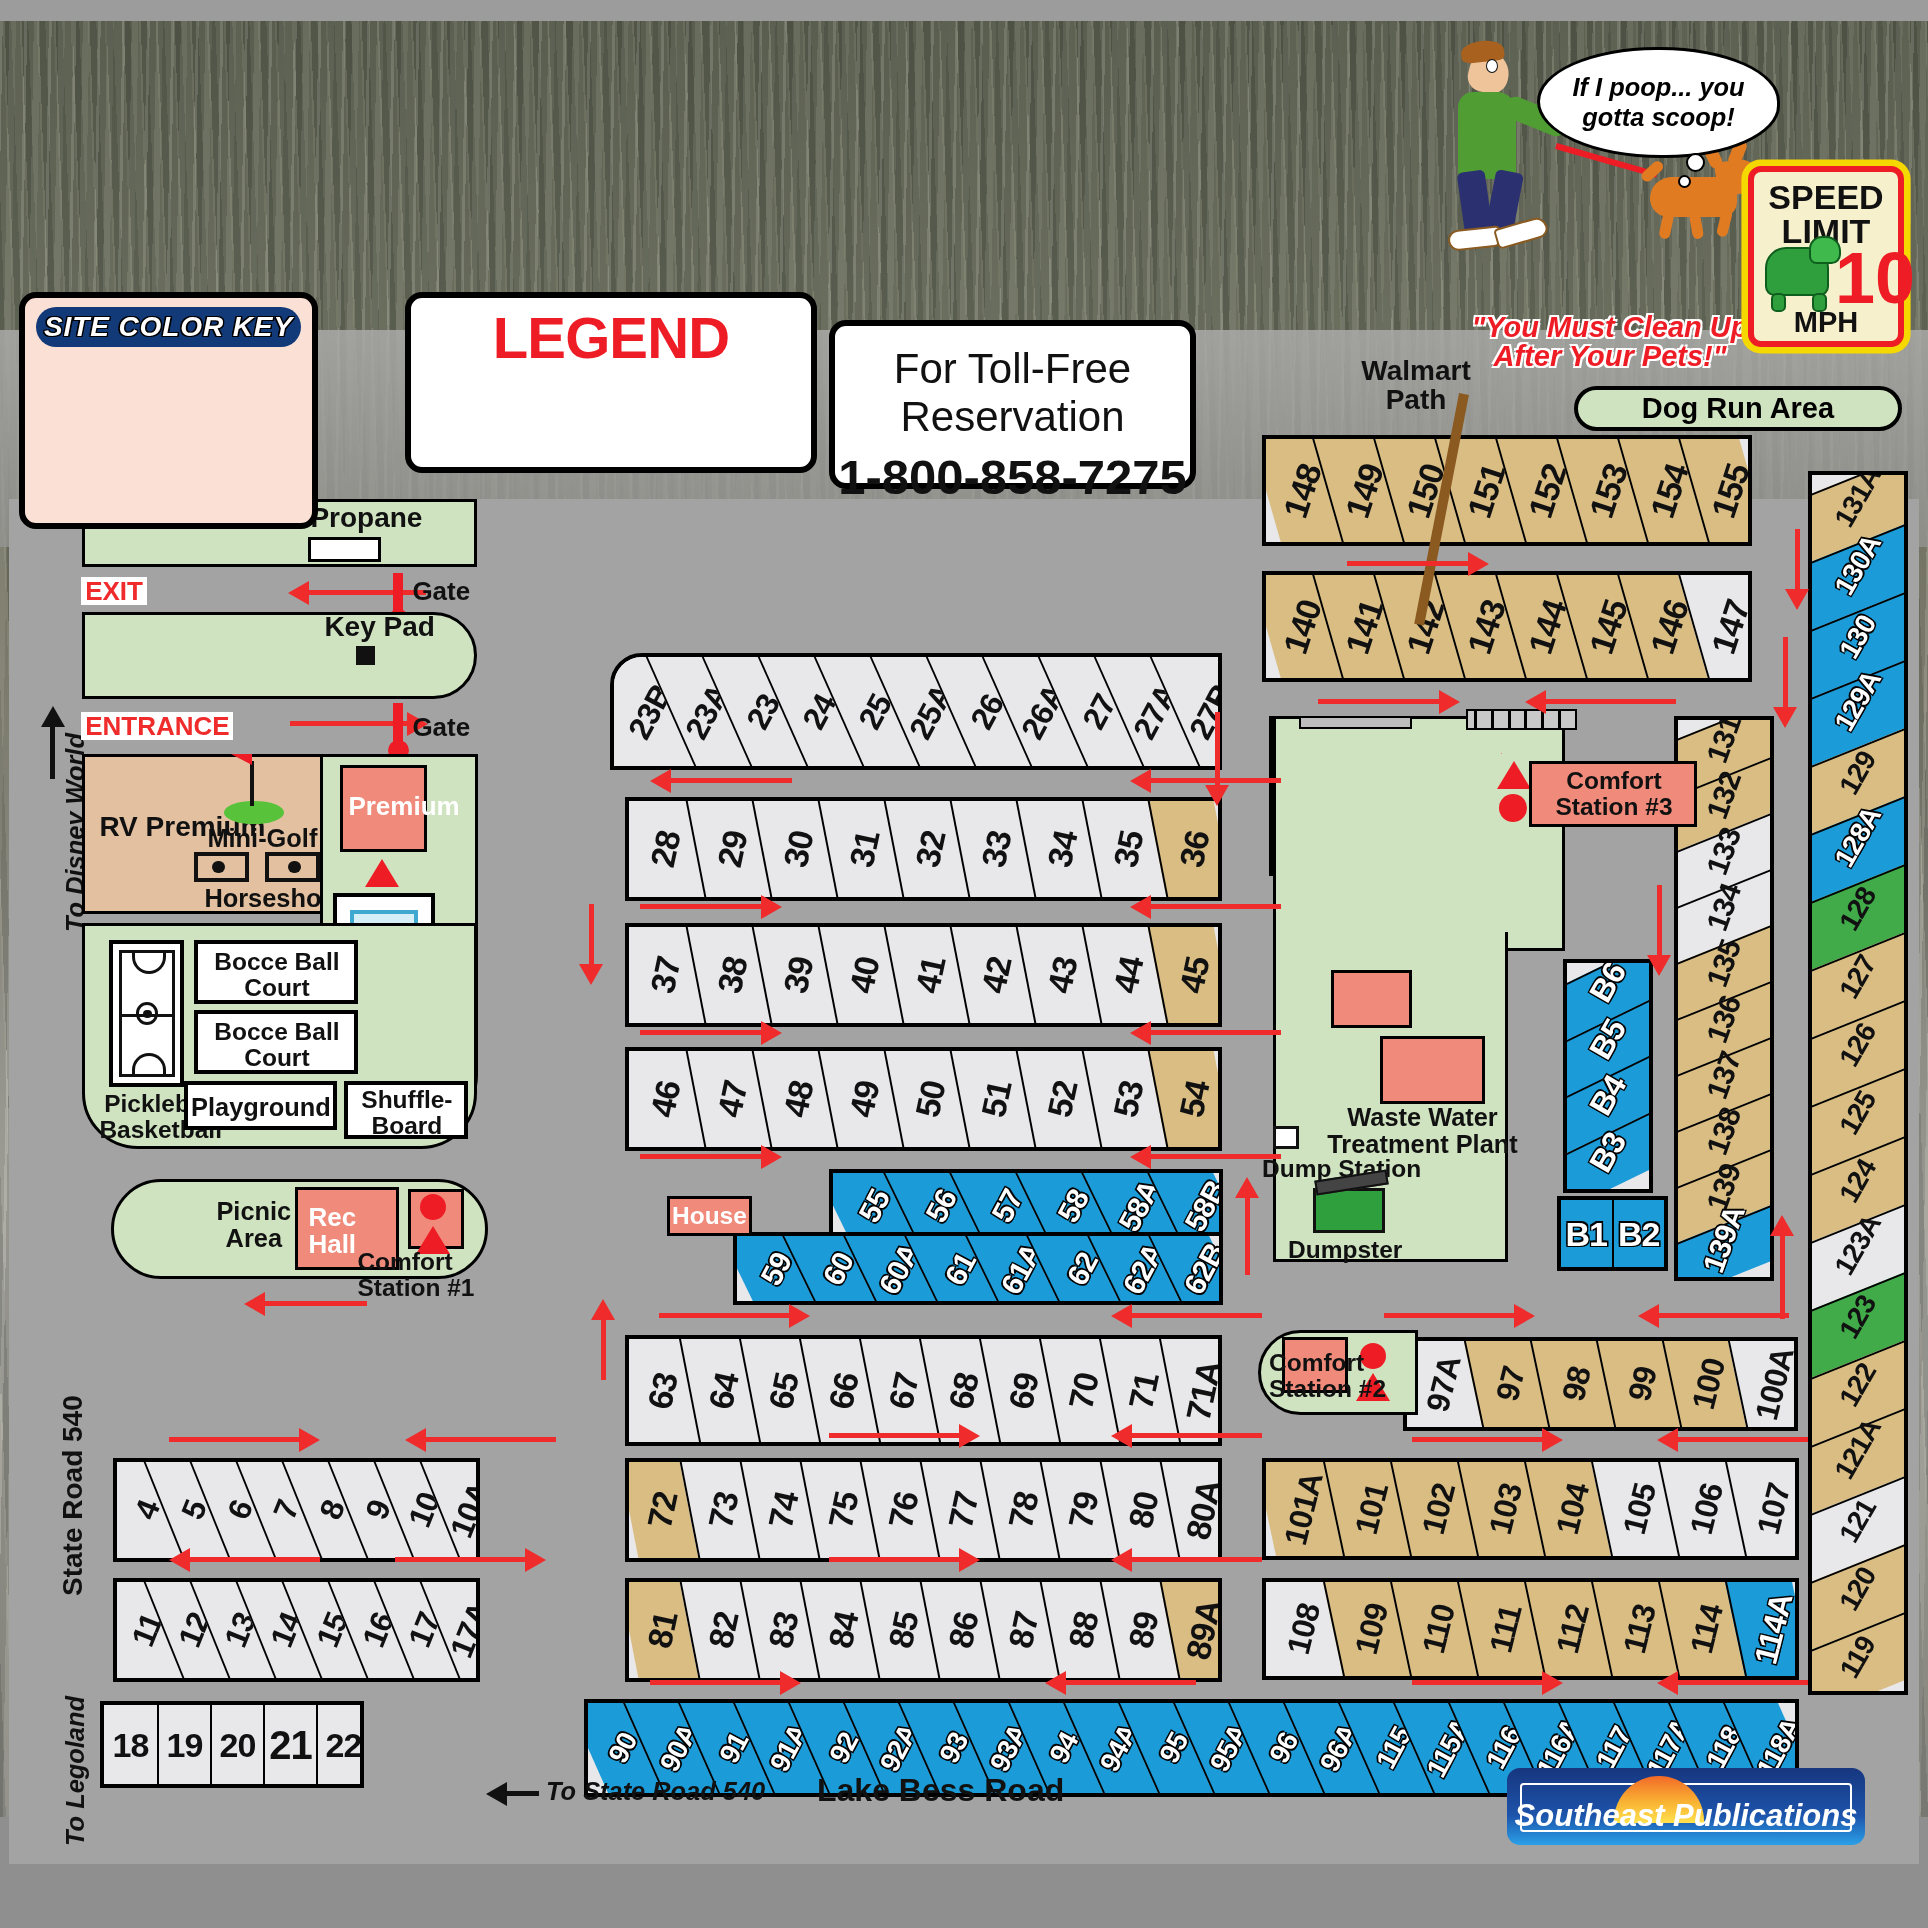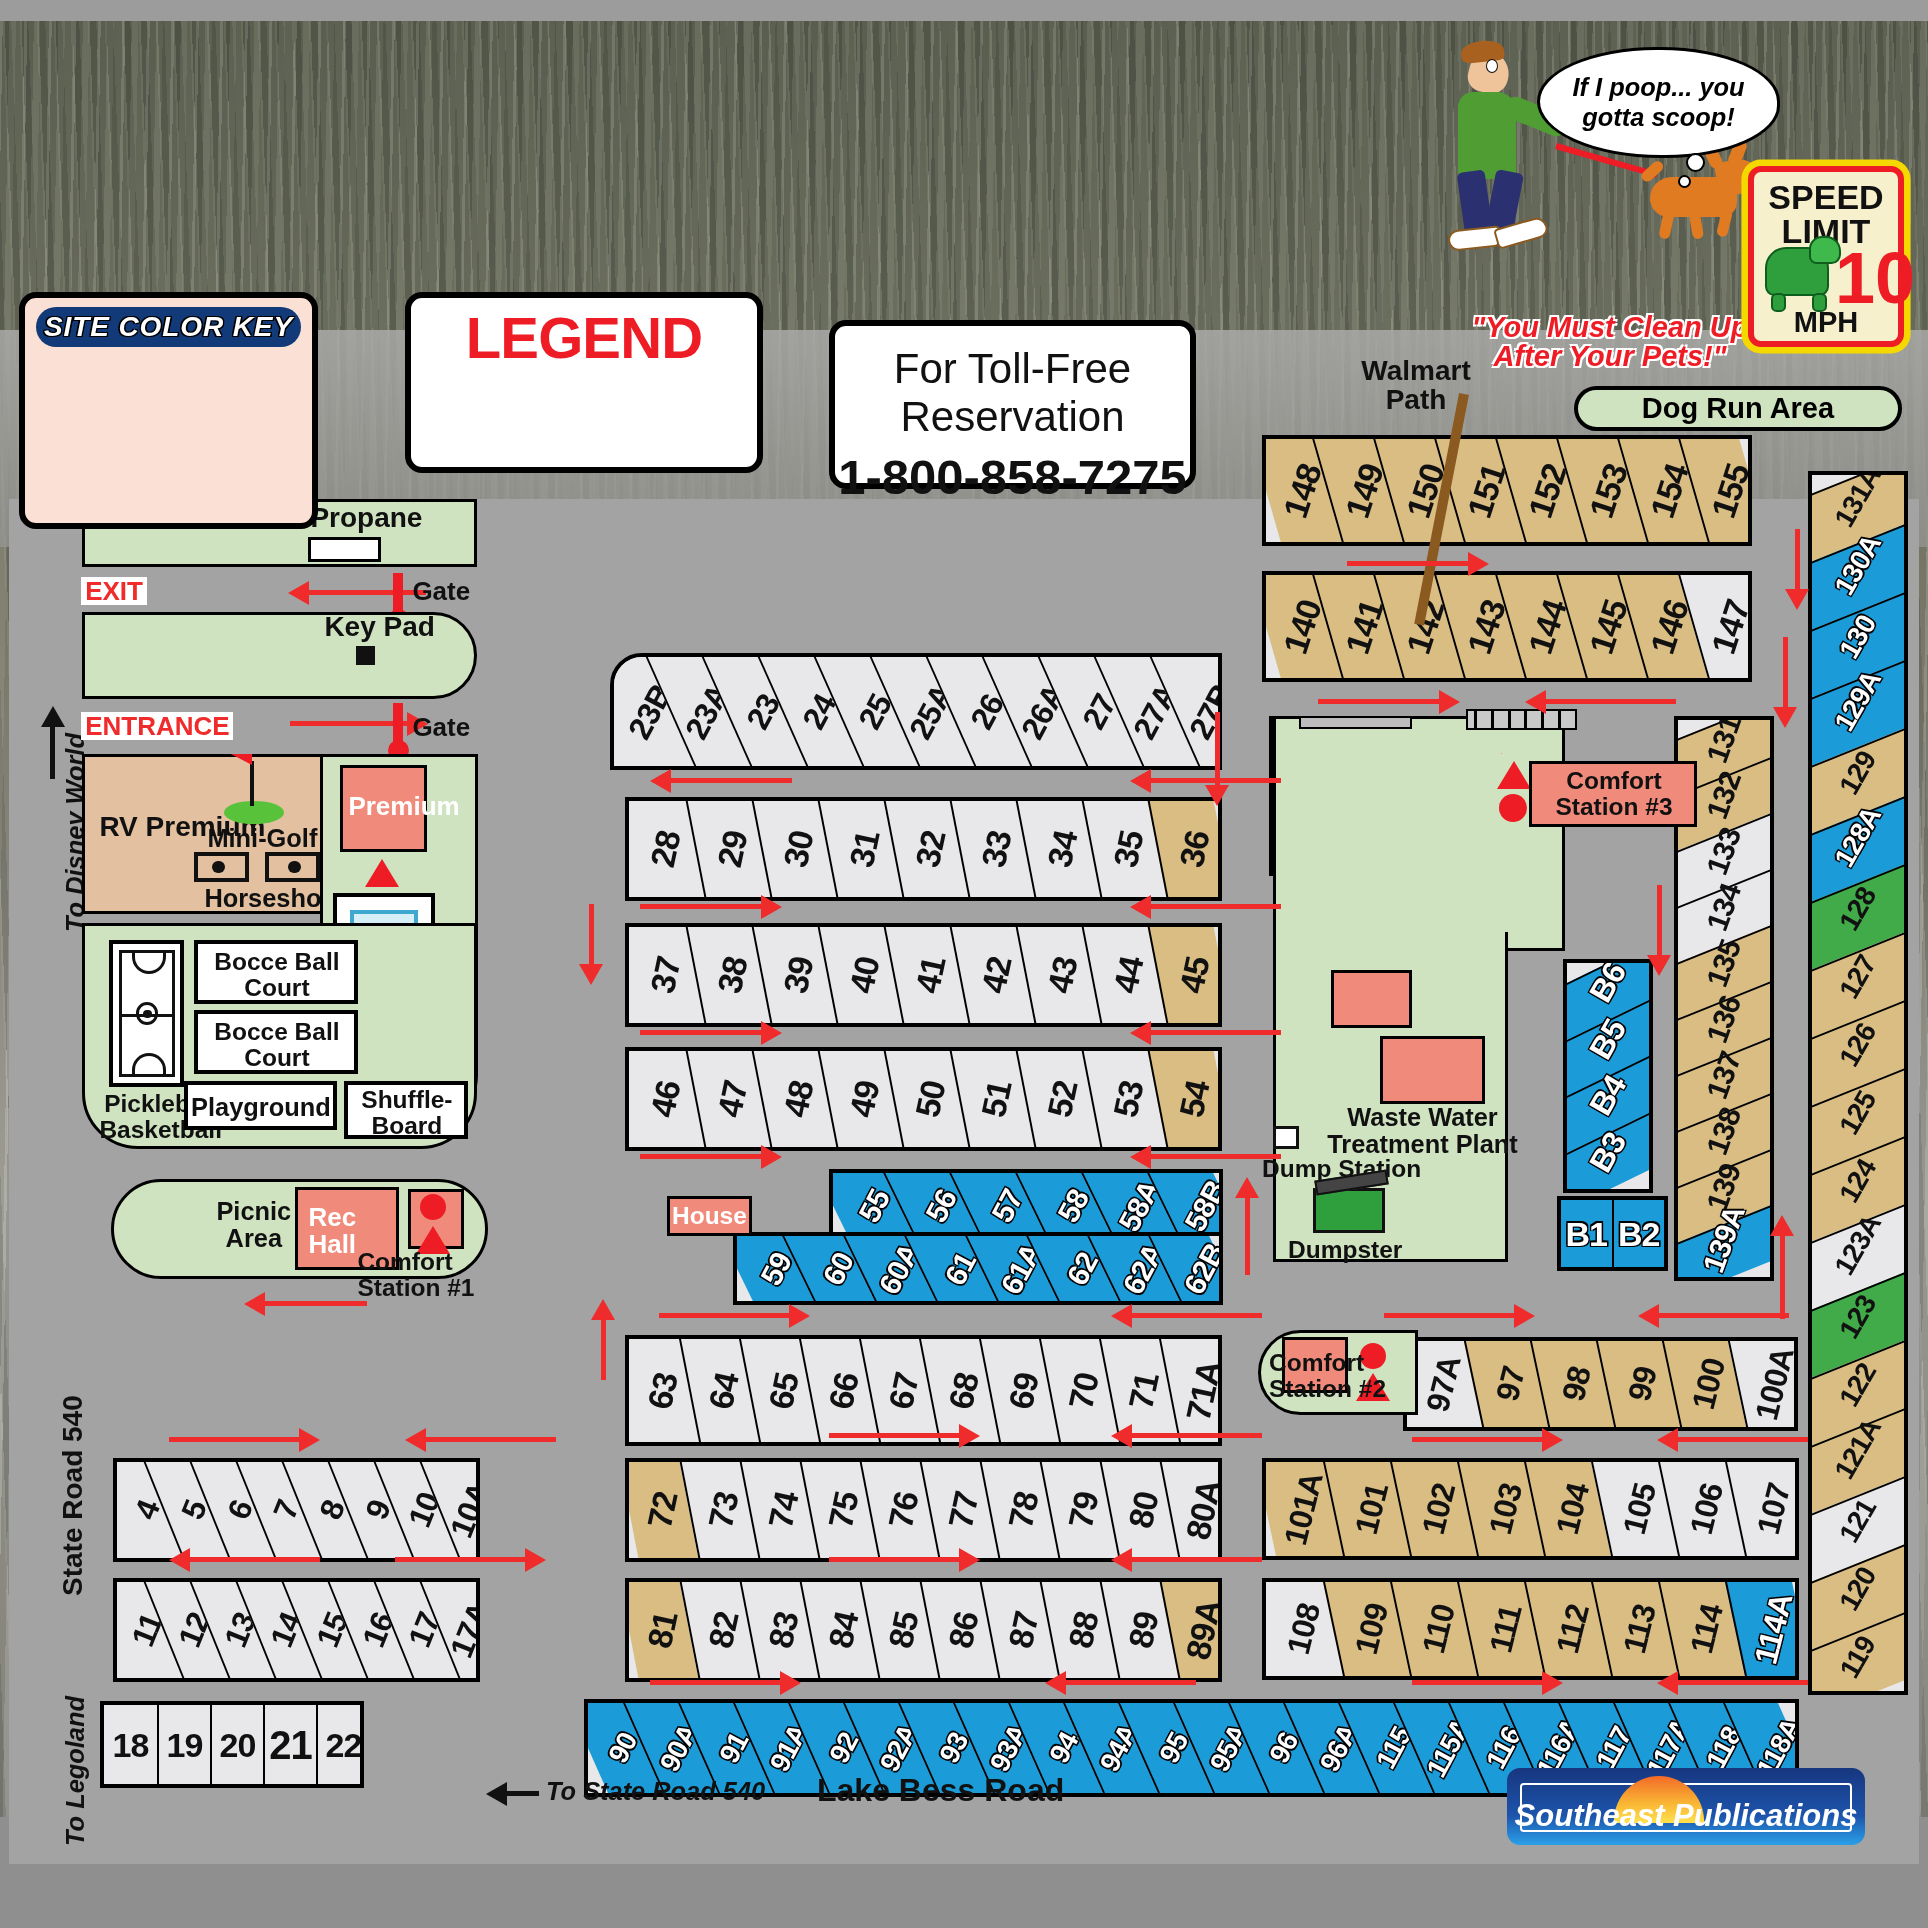--- a/index.html
+++ b/index.html
@@ -1076,21 +1076,21 @@
       <div class="arw l" style="left: 1657px; top: 1682px; width: 151px;">
         <div class="bar" style="left: 21px; width: 130px;"></div>
         <div class="hd" style="left: 0px;"></div>
       </div>
     </div>
 
   <div class="panel key-panel" style="left:19px;top:292px;width:299px;height:237px;">
     <div class="key-title" style="margin:9.4px 11.3px 11.3px 11.3px;padding:3.8px 0;font-size:28px;">SITE COLOR KEY</div>
   </div>
 
-  <div class="panel" style="left:405px;top:292px;width:358px;height:181px;">
+  <div class="panel" style="left:405px;top:292px;width:412px;height:181px;">
     <div class="legend-title" style="margin-top:5.6px;">LEGEND</div>
   </div>
 
   <div class="panel" style="left:829px;top:320px;width:367px;height:169px;">
     <div class="res-l1" style="margin-top:19px;">For Toll-Free</div>
     <div class="res-l2">Reservation</div>
     <div class="res-phone" style="margin-top:7.5px;">1-800-858-7275</div>
   </div>
 
   <div>

